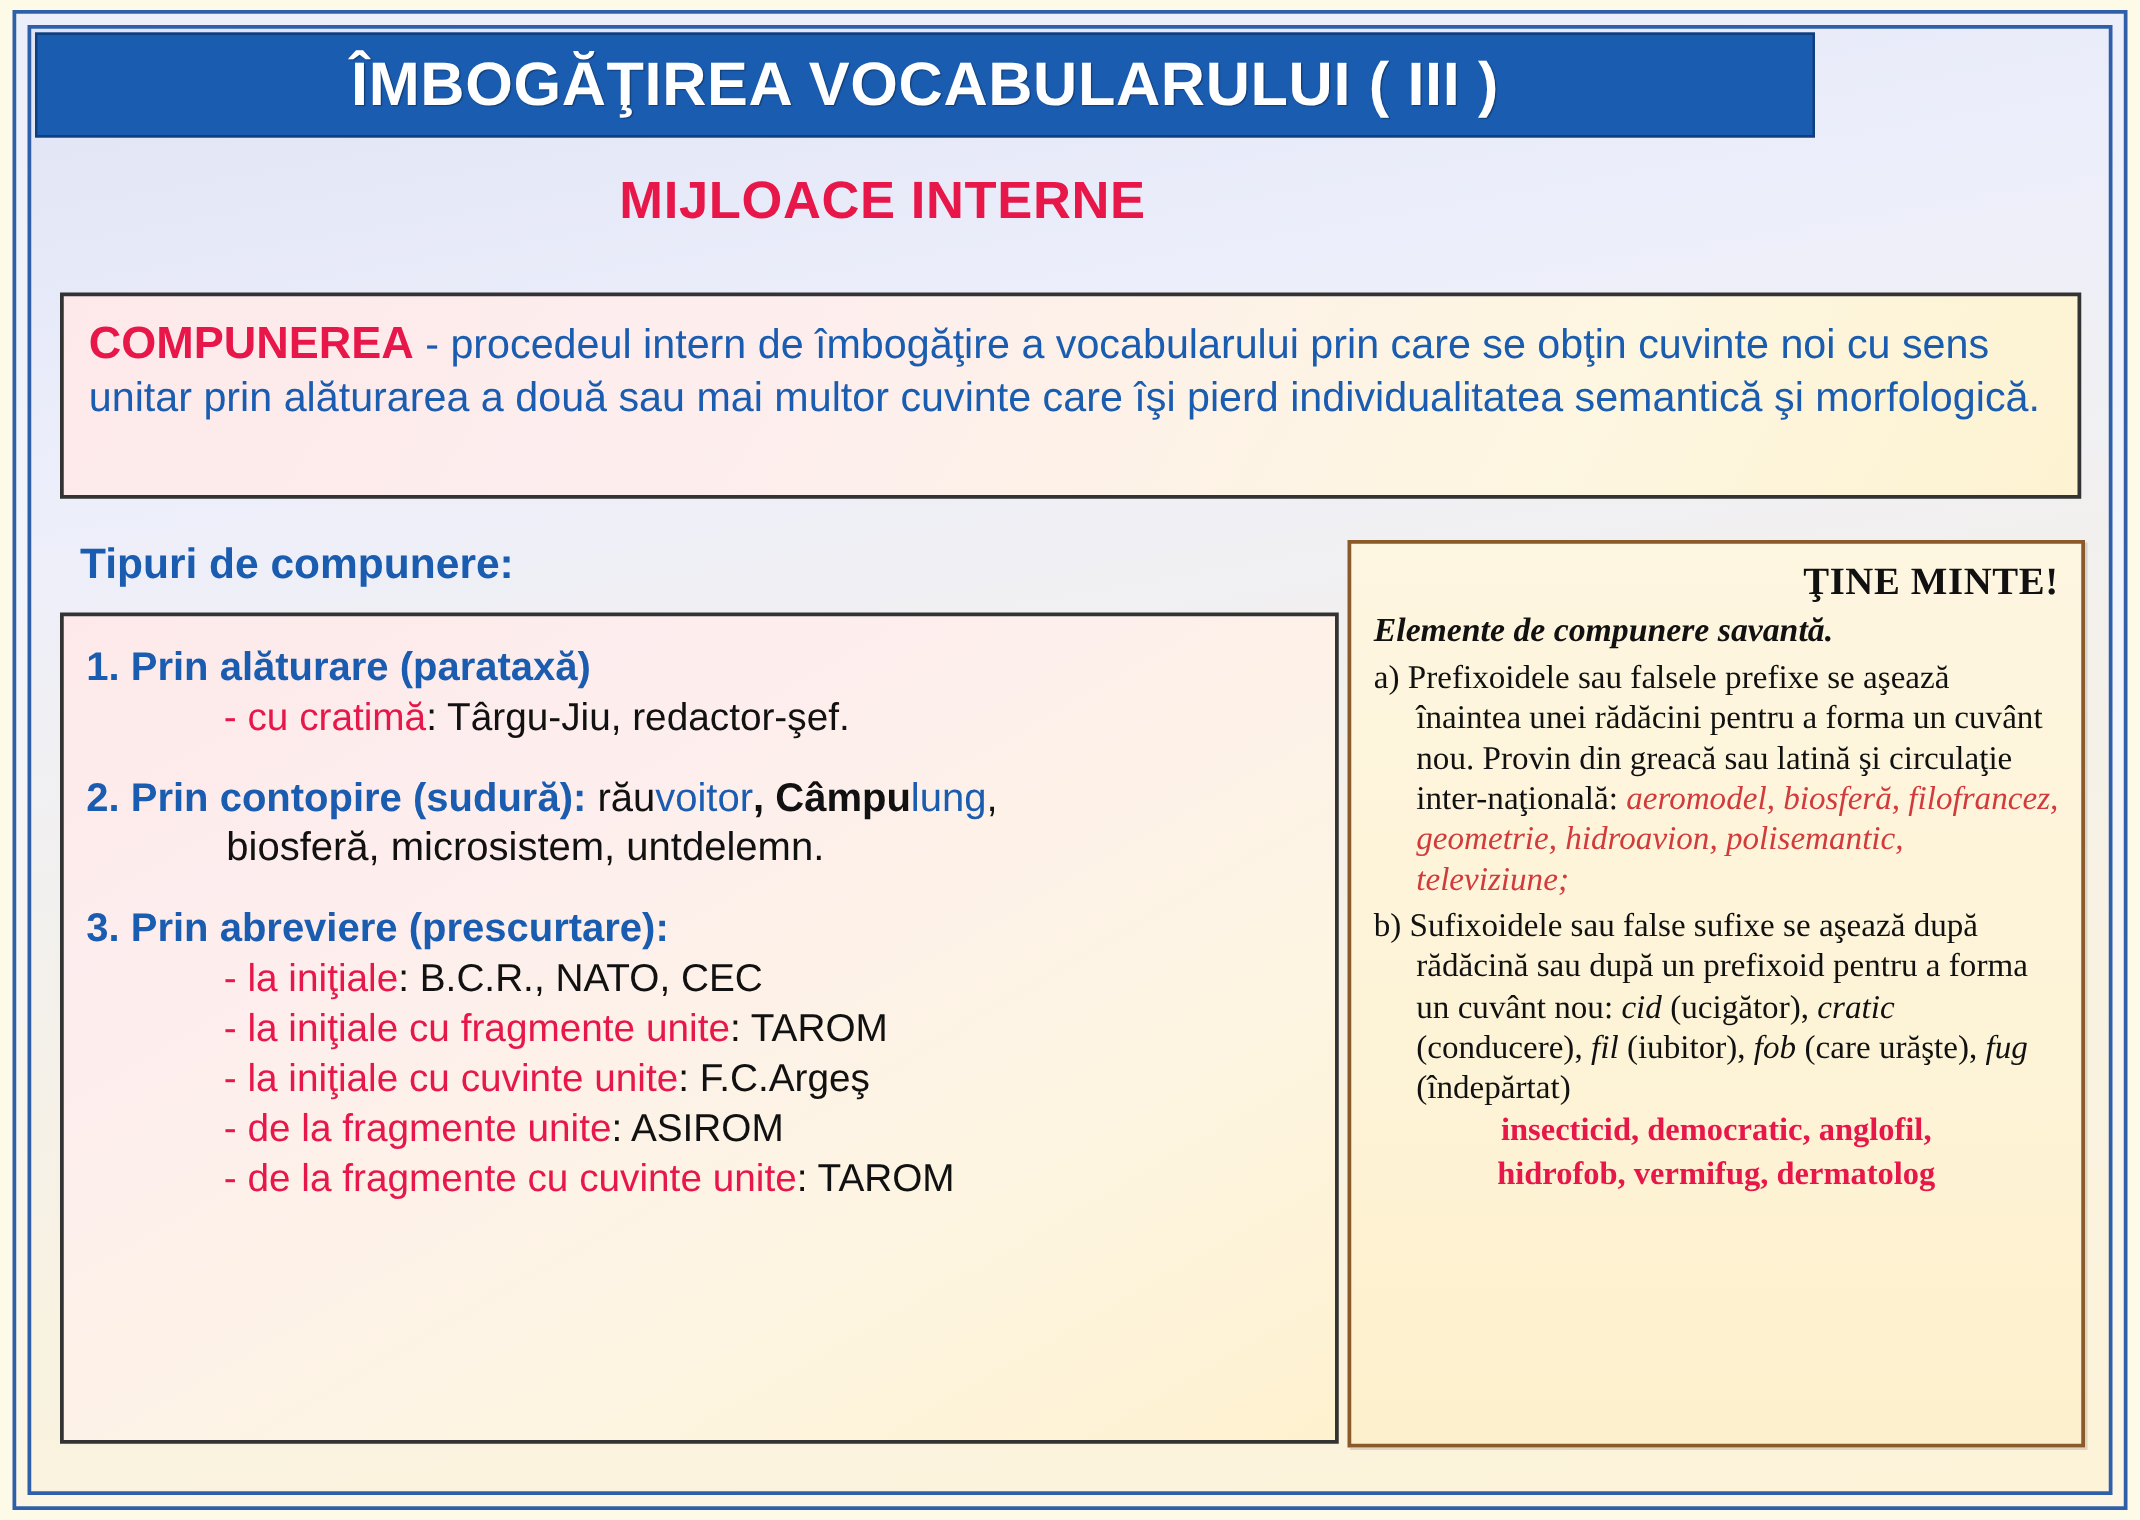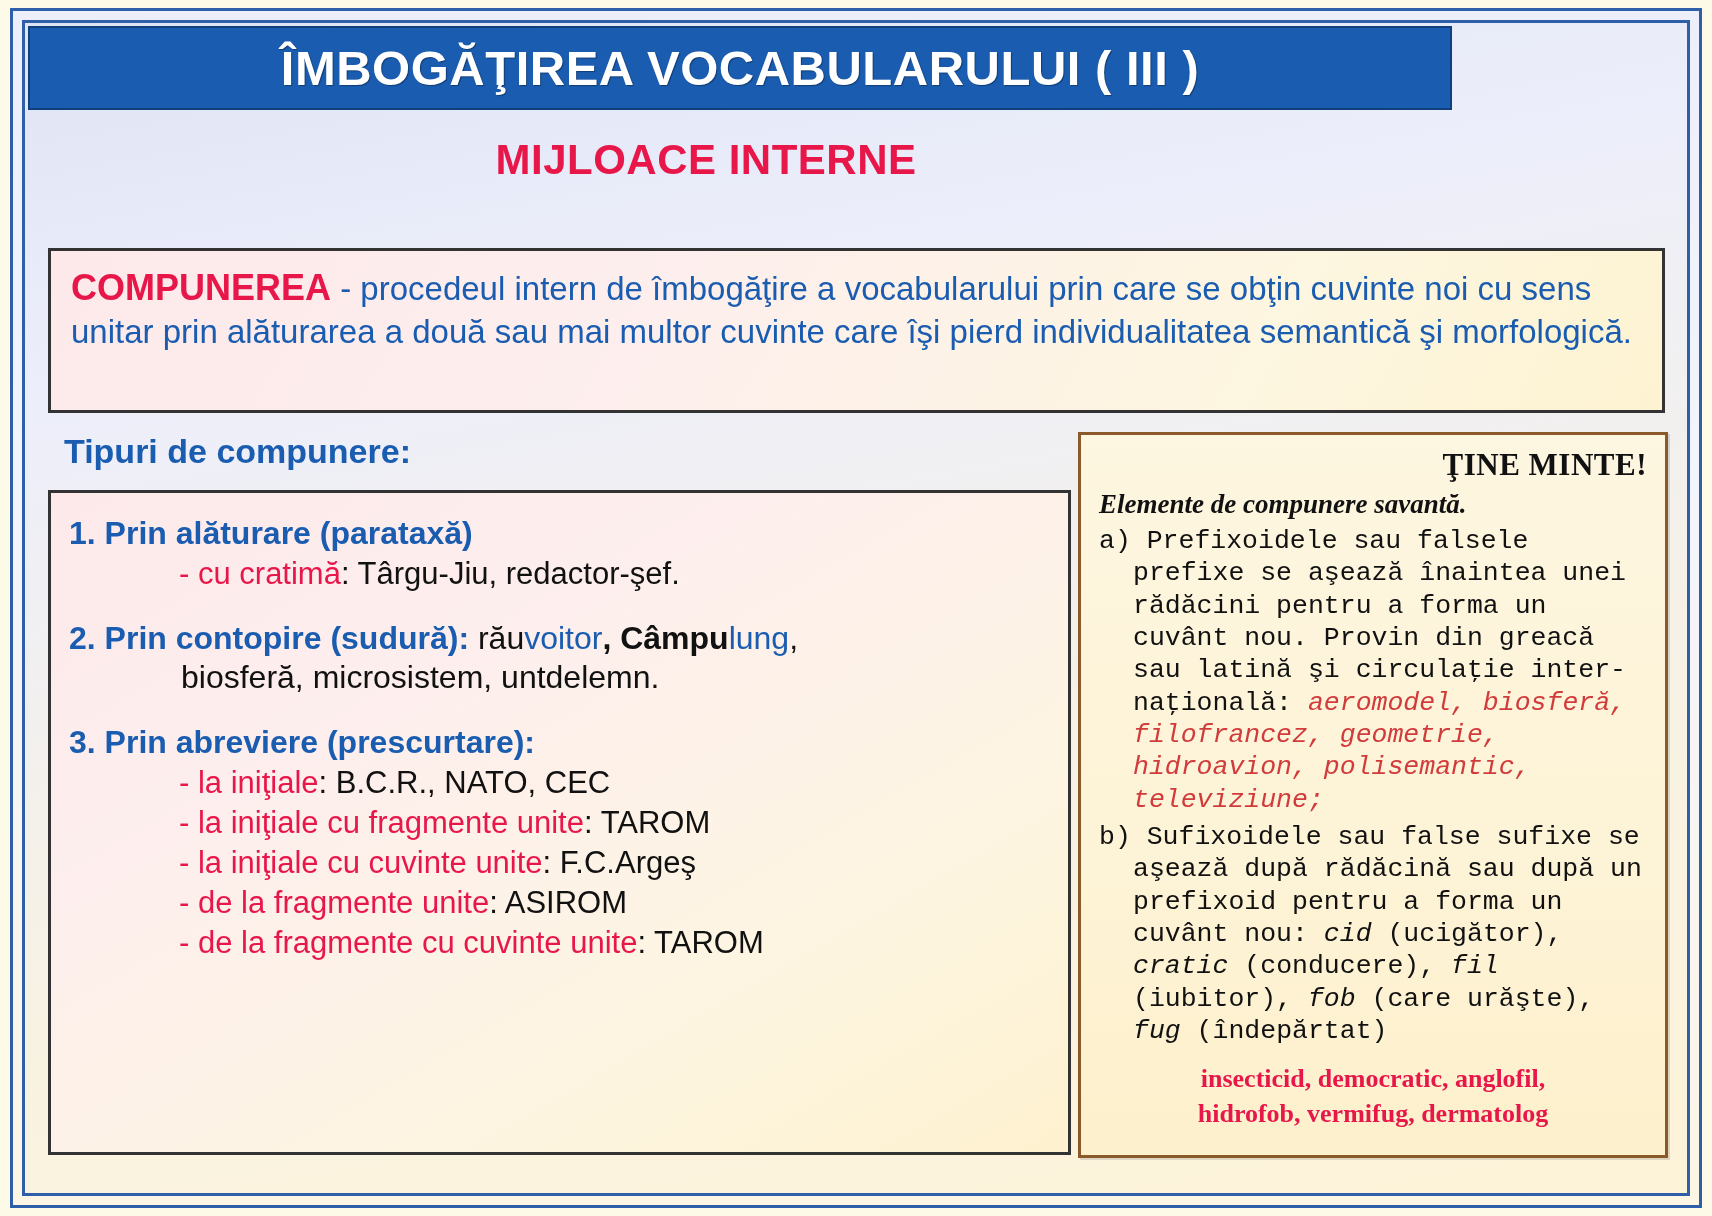--- a/index.html
+++ b/index.html
@@ -69,21 +69,21 @@
     text-align: center;
     color: #e8174a;
     font-size: 42px;
     font-weight: bold;
     letter-spacing: 0.5px;
   }
 
   
   .def-box {
     position: absolute;
-    left: 48px; top: 248px;
+    left: 48px; top: 234px;
     width: 1617px;
     height: 165px;
     border: 3px solid #333333;
     box-sizing: border-box;
     background: linear-gradient(120deg,#fde9ea 0%, #fdeeee 35%, #fdf6e0 75%, #fdf3d2 100%);
     padding: 14px 20px 0 20px;
   }
   .def-text {
     font-size: 33px;
     color: #1a5cb0;
@@ -161,32 +161,31 @@
   }
   .tm-sub {
     font-family: "Liberation Serif", serif;
     font-style: italic;
     font-weight: bold;
     font-size: 27px;
     color: #111111;
     margin-top: 6px;
   }
   .tm-p {
-    font-family: Liberation Mono, monospace;
+    font-family: Liberation Serif, serif;
     font-size: 26.5px;
     color: #111111;
     line-height: 1.22;
     margin-top: 5px;
     text-align: left;
   }
   .tm-p .ital-red { color: #d13b3b; font-style: italic; }
   .tm-p .ital { font-style: italic; }
   .indent { padding-left: 34px; text-indent: -34px; }
   .tm-foot {
-    margin-top: 14px;
     text-align: center;
     color: #e8174a;
     font-family: "Liberation Serif", serif;
     font-weight: bold;
     font-size: 26px;
     line-height: 1.35;
   }
 </style>
 </head>
 <body>

